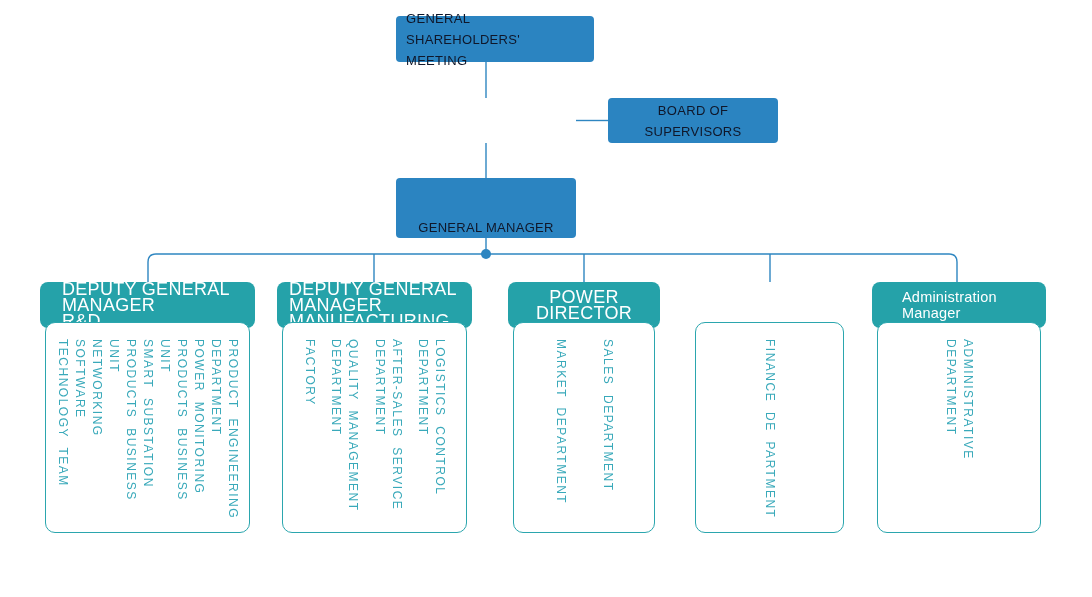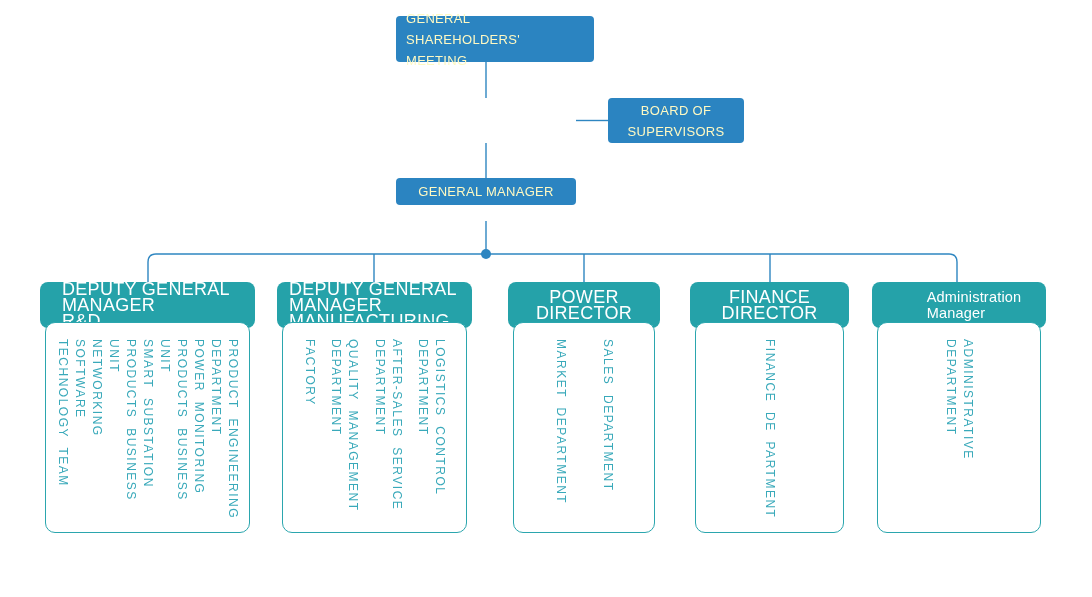--- a/index.html
+++ b/index.html
@@ -17,21 +17,21 @@
     font-family:"Liberation Sans",sans-serif;
     overflow:hidden;
   }
   svg.connectors{position:absolute;left:0;top:0;z-index:0;}
   svg.connectors path{fill:none;stroke:var(--line-blue);stroke-width:1.4;}
   svg.connectors circle{fill:var(--line-blue);stroke:none;}
 
   .node{
     position:absolute;
     background:var(--node-blue);
-    color:#fef9c3;
+    color:#0f172a;
     font-size:13px;
     border-radius:4px;
     display:flex;
     align-items:center;
     z-index:1;
     letter-spacing:.3px;
   }
   .node .node-label{white-space:pre-line;line-height:21px;}
   .node.align-left{justify-content:flex-start;padding-left:10px;padding-right:8px;}
   .node.align-center{justify-content:center;text-align:center;}
@@ -43,21 +43,21 @@
     border-radius:8px;
     color:#ffffff;
     font-size:18px;
     display:flex;align-items:center;
     letter-spacing:.3px;
     z-index:1;
   }
   .dept-header .hdr-label{white-space:pre-line;line-height:16px;}
   .dept-header.h-left{justify-content:flex-start;}
   .dept-header.h-center{justify-content:center;text-align:center;}
-  .dept-header.h-big{font-size:14.5px;letter-spacing:.2px;justify-content:center;}
+  .dept-header.h-big{font-size:14.5px;letter-spacing:.2px;}
   .dept-body{
     position:absolute;left:5px;right:5px;top:40px;bottom:0;
     background:#ffffff;
     border:1px solid var(--dept-border);
     border-radius:10px;
     display:flex;flex-direction:row;align-items:flex-start;
     padding:16px 8px 10px 8px;
     box-sizing:border-box;
     z-index:2;
   }
@@ -90,25 +90,25 @@
     <path d="M770 254 L770 282"></path>
     <circle cx="486" cy="254" r="5"></circle>
   </svg>
 
   <div class="node align-left" style="left:396px;top:16px;width:180px;height:46px;">
     <span class="node-label">GENERAL SHAREHOLDERS'
 MEETING</span>
   </div>
 
 
-  <div class="node align-center" style="left:608px;top:98px;width:136px;height:45px;">
+  <div class="node align-center" style="left:608px;top:98px;width:170px;height:45px;">
     <span class="node-label">BOARD OF SUPERVISORS</span>
   </div>
 
-  <div class="node align-center" style="left:396px;top:178px;width:180px;height:27px;">
+  <div class="node align-center" style="left:396px;top:178px;width:180px;height:60px;align-items:flex-end;">
     <span class="node-label">GENERAL MANAGER</span>
   </div>
 
   <div id="columns">
       <div class="dept-col" style="left: 40px; width: 215px;">
         <div class="dept-header h-left" style="padding-left: 22px;">
           <span class="hdr-label">DEPUTY GENERAL MANAGER
 R&amp;D</span>
         </div>
         <div class="dept-body spread-evenly">
@@ -140,23 +140,20 @@
       <div class="dept-col" style="left: 508px; width: 152px;">
         <div class="dept-header h-center">
           <span class="hdr-label">POWER DIRECTOR</span>
         </div>
         <div class="dept-body spread-center">
           <span class="v-item">MARKET DEPARTMENT</span>
           <span class="v-item">SALES DEPARTMENT</span>
         </div>
       </div>
       <div class="dept-col" style="left: 690px; width: 159px;">
-        <div class="dept-header h-center">
-          <span class="hdr-label">FINANCE DIRECTOR</span>
-        </div>
         <div class="dept-body spread-center">
           <span class="v-item">FINANCE DE PARTMENT</span>
         </div>
       </div>
       <div class="dept-col" style="left: 872px; width: 174px;">
         <div class="dept-header h-left h-big" style="padding-left: 30px;">
           <span class="hdr-label">Administration
 Manager</span>
         </div>
         <div class="dept-body spread-center">

